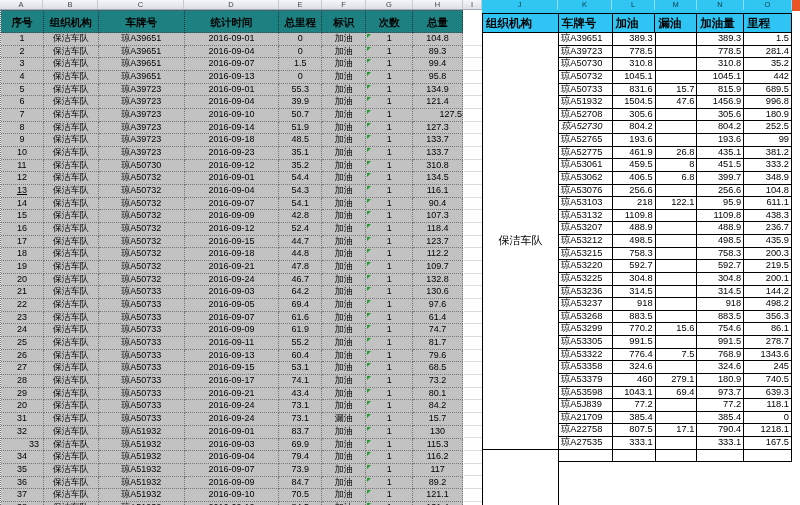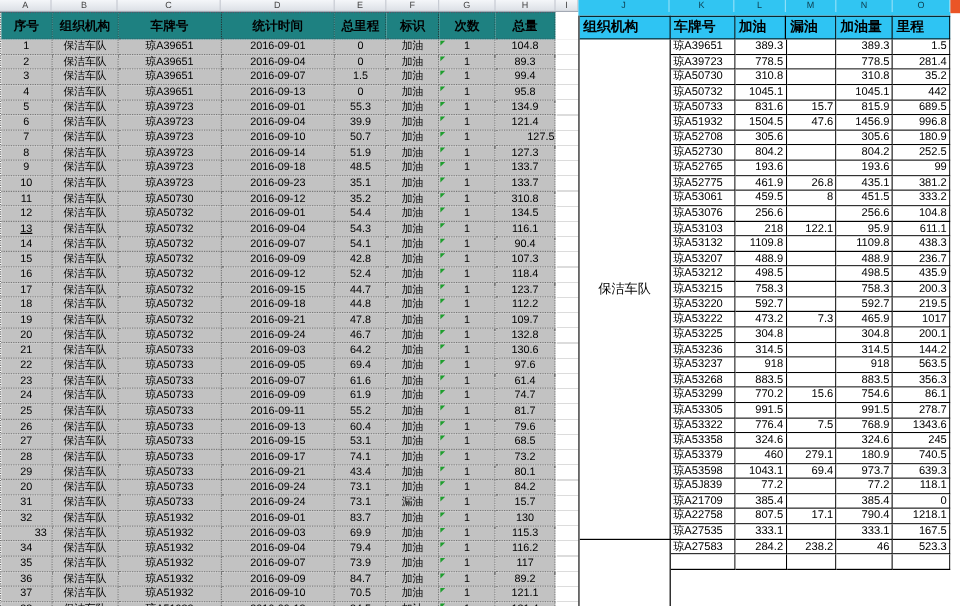--- a/index.html
+++ b/index.html
@@ -565,21 +565,21 @@
           <div class="r-cell r-num" style="width: 48px;">996.8</div>
         </div>
         <div class="rrow">
           <div class="r-cell r-plate" style="width: 54px;">琼A52708</div>
           <div class="r-cell r-num" style="width: 43px;">305.6</div>
           <div class="r-cell r-num" style="width: 42px;"></div>
           <div class="r-cell r-num" style="width: 47px;">305.6</div>
           <div class="r-cell r-num" style="width: 48px;">180.9</div>
         </div>
         <div class="rrow">
-          <div class="r-cell r-plate" style="width: 54px;">琼A52730</div>
+          <div class="r-cell r-plate" style="width: 54px; font-style: italic;">琼A52730</div>
           <div class="r-cell r-num" style="width: 43px;">804.2</div>
           <div class="r-cell r-num" style="width: 42px;"></div>
           <div class="r-cell r-num" style="width: 47px;">804.2</div>
           <div class="r-cell r-num" style="width: 48px;">252.5</div>
         </div>
         <div class="rrow">
           <div class="r-cell r-plate" style="width: 54px;">琼A52765</div>
           <div class="r-cell r-num" style="width: 43px;">193.6</div>
           <div class="r-cell r-num" style="width: 42px;"></div>
           <div class="r-cell r-num" style="width: 47px;">193.6</div>
@@ -593,20 +593,27 @@
           <div class="r-cell r-num" style="width: 48px;">381.2</div>
         </div>
         <div class="rrow">
           <div class="r-cell r-plate" style="width: 54px;">琼A53061</div>
           <div class="r-cell r-num" style="width: 43px;">459.5</div>
           <div class="r-cell r-num" style="width: 42px;">8</div>
           <div class="r-cell r-num" style="width: 47px;">451.5</div>
           <div class="r-cell r-num" style="width: 48px;">333.2</div>
         </div>
         <div class="rrow">
+          <div class="r-cell r-plate" style="width: 54px;">琼A53062</div>
+          <div class="r-cell r-num" style="width: 43px;">406.5</div>
+          <div class="r-cell r-num" style="width: 42px;">6.8</div>
+          <div class="r-cell r-num" style="width: 47px;">399.7</div>
+          <div class="r-cell r-num" style="width: 48px;">348.9</div>
+        </div>
+        <div class="rrow">
           <div class="r-cell r-plate" style="width: 54px;">琼A53076</div>
           <div class="r-cell r-num" style="width: 43px;">256.6</div>
           <div class="r-cell r-num" style="width: 42px;"></div>
           <div class="r-cell r-num" style="width: 47px;">256.6</div>
           <div class="r-cell r-num" style="width: 48px;">104.8</div>
         </div>
         <div class="rrow">
           <div class="r-cell r-plate" style="width: 54px;">琼A53103</div>
           <div class="r-cell r-num" style="width: 43px;">218</div>
           <div class="r-cell r-num" style="width: 42px;">122.1</div>
@@ -642,46 +649,39 @@
           <div class="r-cell r-num" style="width: 48px;">200.3</div>
         </div>
         <div class="rrow">
           <div class="r-cell r-plate" style="width: 54px;">琼A53220</div>
           <div class="r-cell r-num" style="width: 43px;">592.7</div>
           <div class="r-cell r-num" style="width: 42px;"></div>
           <div class="r-cell r-num" style="width: 47px;">592.7</div>
           <div class="r-cell r-num" style="width: 48px;">219.5</div>
         </div>
         <div class="rrow">
-          <div class="r-cell r-plate" style="width: 54px;">琼A53222</div>
-          <div class="r-cell r-num" style="width: 43px;">473.2</div>
-          <div class="r-cell r-num" style="width: 42px;">7.3</div>
-          <div class="r-cell r-num" style="width: 47px;">465.9</div>
-          <div class="r-cell r-num" style="width: 48px;">1017</div>
-        </div>
-        <div class="rrow">
           <div class="r-cell r-plate" style="width: 54px;">琼A53225</div>
           <div class="r-cell r-num" style="width: 43px;">304.8</div>
           <div class="r-cell r-num" style="width: 42px;"></div>
           <div class="r-cell r-num" style="width: 47px;">304.8</div>
           <div class="r-cell r-num" style="width: 48px;">200.1</div>
         </div>
         <div class="rrow">
           <div class="r-cell r-plate" style="width: 54px;">琼A53236</div>
           <div class="r-cell r-num" style="width: 43px;">314.5</div>
           <div class="r-cell r-num" style="width: 42px;"></div>
           <div class="r-cell r-num" style="width: 47px;">314.5</div>
           <div class="r-cell r-num" style="width: 48px;">144.2</div>
         </div>
         <div class="rrow">
           <div class="r-cell r-plate" style="width: 54px;">琼A53237</div>
           <div class="r-cell r-num" style="width: 43px;">918</div>
           <div class="r-cell r-num" style="width: 42px;"></div>
           <div class="r-cell r-num" style="width: 47px;">918</div>
-          <div class="r-cell r-num" style="width: 48px;">563.5</div>
+          <div class="r-cell r-num" style="width: 48px;">498.2</div>
         </div>
         <div class="rrow">
           <div class="r-cell r-plate" style="width: 54px;">琼A53268</div>
           <div class="r-cell r-num" style="width: 43px;">883.5</div>
           <div class="r-cell r-num" style="width: 42px;"></div>
           <div class="r-cell r-num" style="width: 47px;">883.5</div>
           <div class="r-cell r-num" style="width: 48px;">356.3</div>
         </div>
         <div class="rrow">
           <div class="r-cell r-plate" style="width: 54px;">琼A53299</div>
@@ -745,27 +745,20 @@
           <div class="r-cell r-num" style="width: 42px;">17.1</div>
           <div class="r-cell r-num" style="width: 47px;">790.4</div>
           <div class="r-cell r-num" style="width: 48px;">1218.1</div>
         </div>
         <div class="rrow">
           <div class="r-cell r-plate" style="width: 54px;">琼A27535</div>
           <div class="r-cell r-num" style="width: 43px;">333.1</div>
           <div class="r-cell r-num" style="width: 42px;"></div>
           <div class="r-cell r-num" style="width: 47px;">333.1</div>
           <div class="r-cell r-num" style="width: 48px;">167.5</div>
-        </div>
-        <div class="rrow">
-          <div class="r-cell r-plate" style="width: 54px;">琼A27583</div>
-          <div class="r-cell r-num" style="width: 43px;">284.2</div>
-          <div class="r-cell r-num" style="width: 42px;">238.2</div>
-          <div class="r-cell r-num" style="width: 47px;">46</div>
-          <div class="r-cell r-num" style="width: 48px;">523.3</div>
         </div>
         <div class="rrow">
           <div class="r-cell r-plate" style="width: 54px;"></div>
           <div class="r-cell r-num" style="width: 43px;"></div>
           <div class="r-cell r-num" style="width: 42px;"></div>
           <div class="r-cell r-num" style="width: 47px;"></div>
           <div class="r-cell r-num" style="width: 48px;"></div>
         </div>
       </div>
     <div class="j-merge" id="j-merge-1" style="top: 20px; height: 416.79px;">

